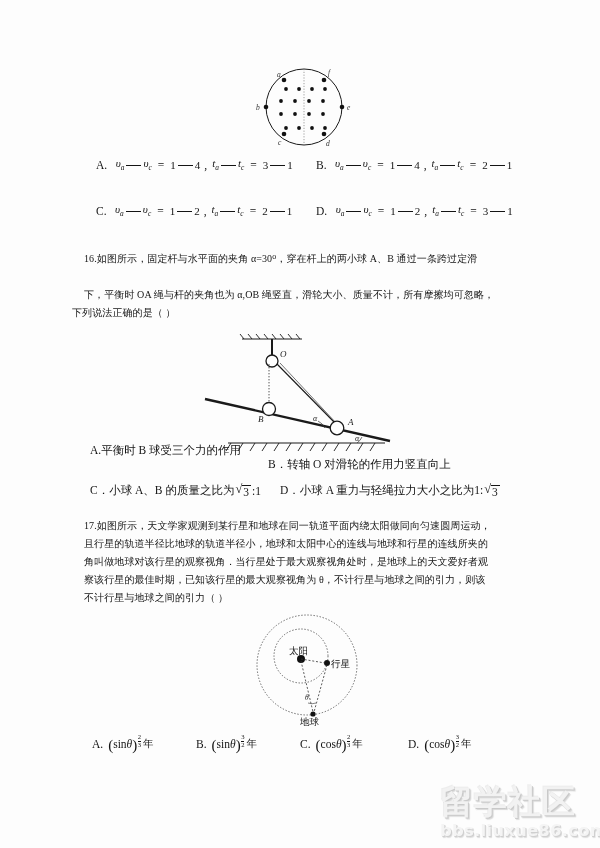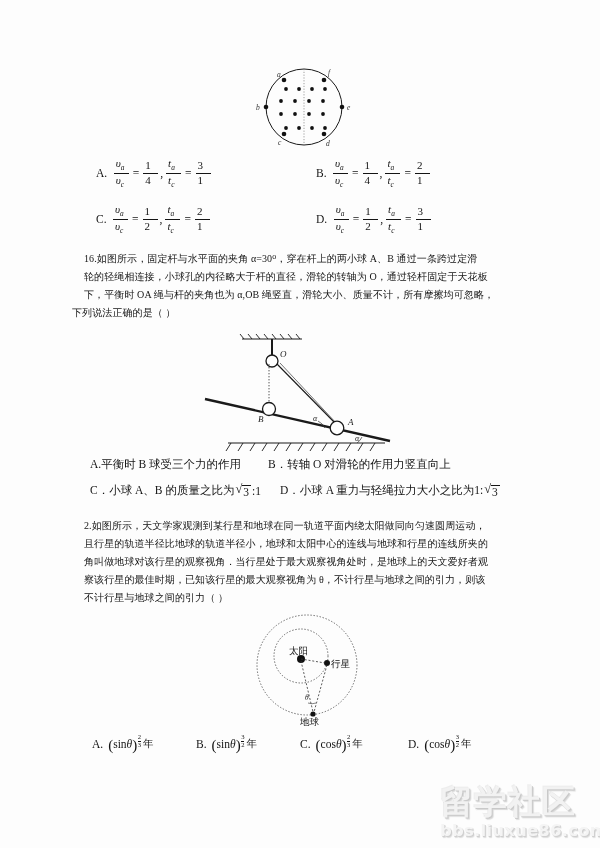--- a/index.html
+++ b/index.html
@@ -39,22 +39,21 @@
   
   .math {
     display: inline-flex;
     align-items: center;
     font-family: "Liberation Serif", "DejaVu Serif", serif;
     font-size: 11.5px;
     vertical-align: middle;
   }
   .frac {
     display: inline-flex;
-    flex-direction: column;
-    align-items: flex-start;
+    align-items: center;
     justify-content: center;
     vertical-align: middle;
     margin: 0 1.5px;
     line-height: 1.05;
   }
   .frac .num, .frac .den {
     padding: 0 2px;
     font-size: 11px;
   }
   .frac .bar {
@@ -309,21 +308,20 @@
       <span class="eq">=</span>
       <span class="frac">
           <span class="num">3</span>
           <span class="bar"></span>
           <span class="den">1</span>
         </span>
     </span>
   </div>
 
   <div class="para" style="left:84px; top:250px; width:444px;">16.如图所示，固定杆与水平面的夹角 α=30⁰，穿在杆上的两小球 A、B 通过一条跨过定滑</div>
-  <div class="para" style="left:84px; top:268px; width:444px;">轮的轻绳相连接，小球孔的内径略大于杆的直径，滑轮的转轴为 O，通过轻杆固定于天花板</div>
   <div class="para" style="left:84px; top:286px; width:444px;">下，平衡时 OA 绳与杆的夹角也为 α,OB 绳竖直，滑轮大小、质量不计，所有摩擦均可忽略，</div>
   <div class="para" style="left:72px; top:304px; width:444px;">下列说法正确的是（    ）</div>
 
   <div class="figure" style="left:185px; top:333px;">
     <svg width="235" height="122" viewBox="0 0 235 122">
 
       <line x1="57" y1="6" x2="117" y2="6" stroke="#1a1a1a" stroke-width="1.2"></line>
       <g stroke="#1a1a1a" stroke-width="0.9">
         <line x1="59" y1="6" x2="55" y2="1"></line>
           <line x1="67" y1="6" x2="63" y2="1"></line>
@@ -371,21 +369,21 @@
         <line x1="166" y1="110" x2="161" y2="118"></line>
           <line x1="178" y1="110" x2="173" y2="118"></line>
         <line x1="190" y1="110" x2="185" y2="118"></line>
       </g>
 
       <path d="M172 110 A 14 14 0 0 0 177 104" fill="none" stroke="#333" stroke-width="0.7"></path>
       <text x="170" y="108" font-family="Liberation Serif, serif" font-size="8" font-style="italic" fill="#222">α</text>
     </svg>
   </div>
 
-  <div class="opt-row" style="left:90px; top:457px;">A.平衡时 B 球受三个力的作用</div>
+  <div class="opt-row" style="left:90px; top:443px;">A.平衡时 B 球受三个力的作用</div>
   <div class="opt-row" style="left:268px; top:457px;text-align:right;">B．转轴 O 对滑轮的作用力竖直向上</div>
 
   <div class="opt-row" style="left:90px; top:483px;text-align:right;">
     <span class="math">
       <span>C．小球 A、B 的质量之比为</span>
       <span class="radical">
         <span class="sign">√</span>
           <span class="rad-body">3</span>
       </span>
       <span>:1</span>
@@ -395,21 +393,21 @@
   <div class="opt-row" style="left:280px; top:483px;">
     <span class="math">
       <span>D．小球 A 重力与轻绳拉力大小之比为1:</span>
       <span class="radical">
         <span class="sign">√</span>
           <span class="rad-body">3</span>
       </span>
     </span>
   </div>
 
-  <div class="para" style="left:84px; top:517px; width:444px;">2.如图所示，天文学家观测到某行星和地球在同一轨道平面内绕太阳做同向匀速圆周运动，</div>
+  <div class="para" style="left:84px; top:517px; width:444px;">17.如图所示，天文学家观测到某行星和地球在同一轨道平面内绕太阳做同向匀速圆周运动，</div>
   <div class="para" style="left:84px; top:535px; width:444px;">且行星的轨道半径比地球的轨道半径小，地球和太阳中心的连线与地球和行星的连线所夹的</div>
   <div class="para" style="left:84px; top:553px; width:444px;">角叫做地球对该行星的观察视角．当行星处于最大观察视角处时，是地球上的天文爱好者观</div>
   <div class="para" style="left:84px; top:571px; width:444px;">察该行星的最佳时期，已知该行星的最大观察视角为 θ，不计行星与地球之间的引力，则该</div>
   <div class="para" style="left:84px; top:589px; width:444px;">不计行星与地球之间的引力（    ）</div>
 
   <div class="figure" style="left:235px; top:608px;">
     <svg width="150" height="118" viewBox="0 0 150 118">
 
       <circle cx="72" cy="57" r="50" fill="none" stroke="#444" stroke-width="0.8" stroke-dasharray="1.4,1.7"></circle>
 

